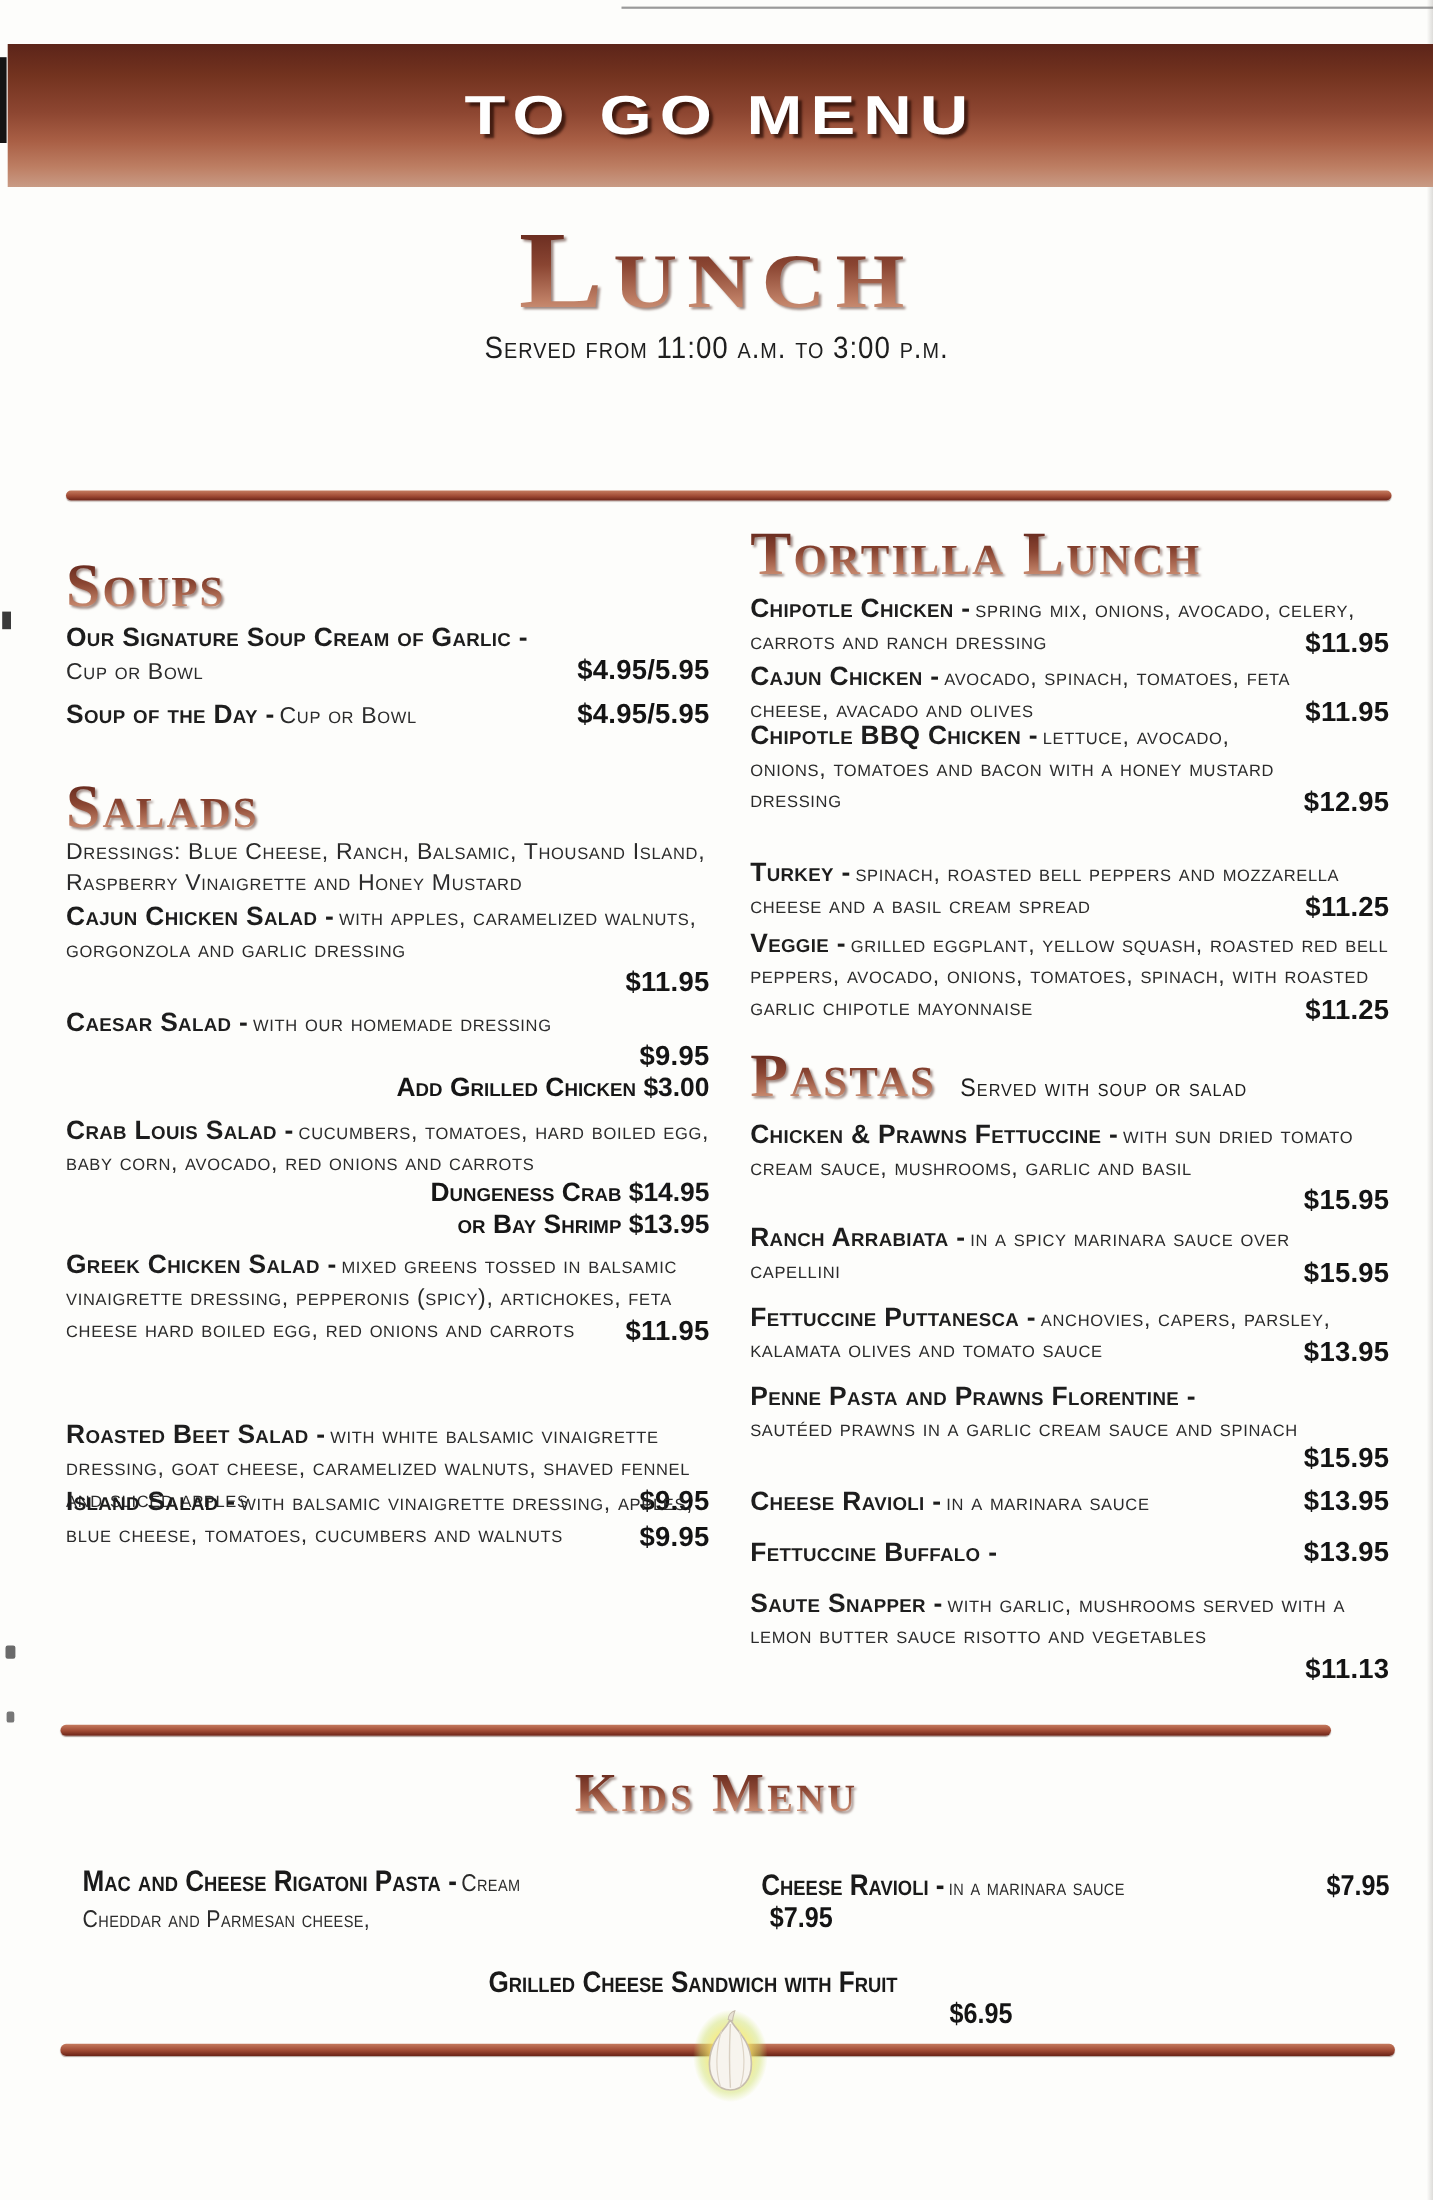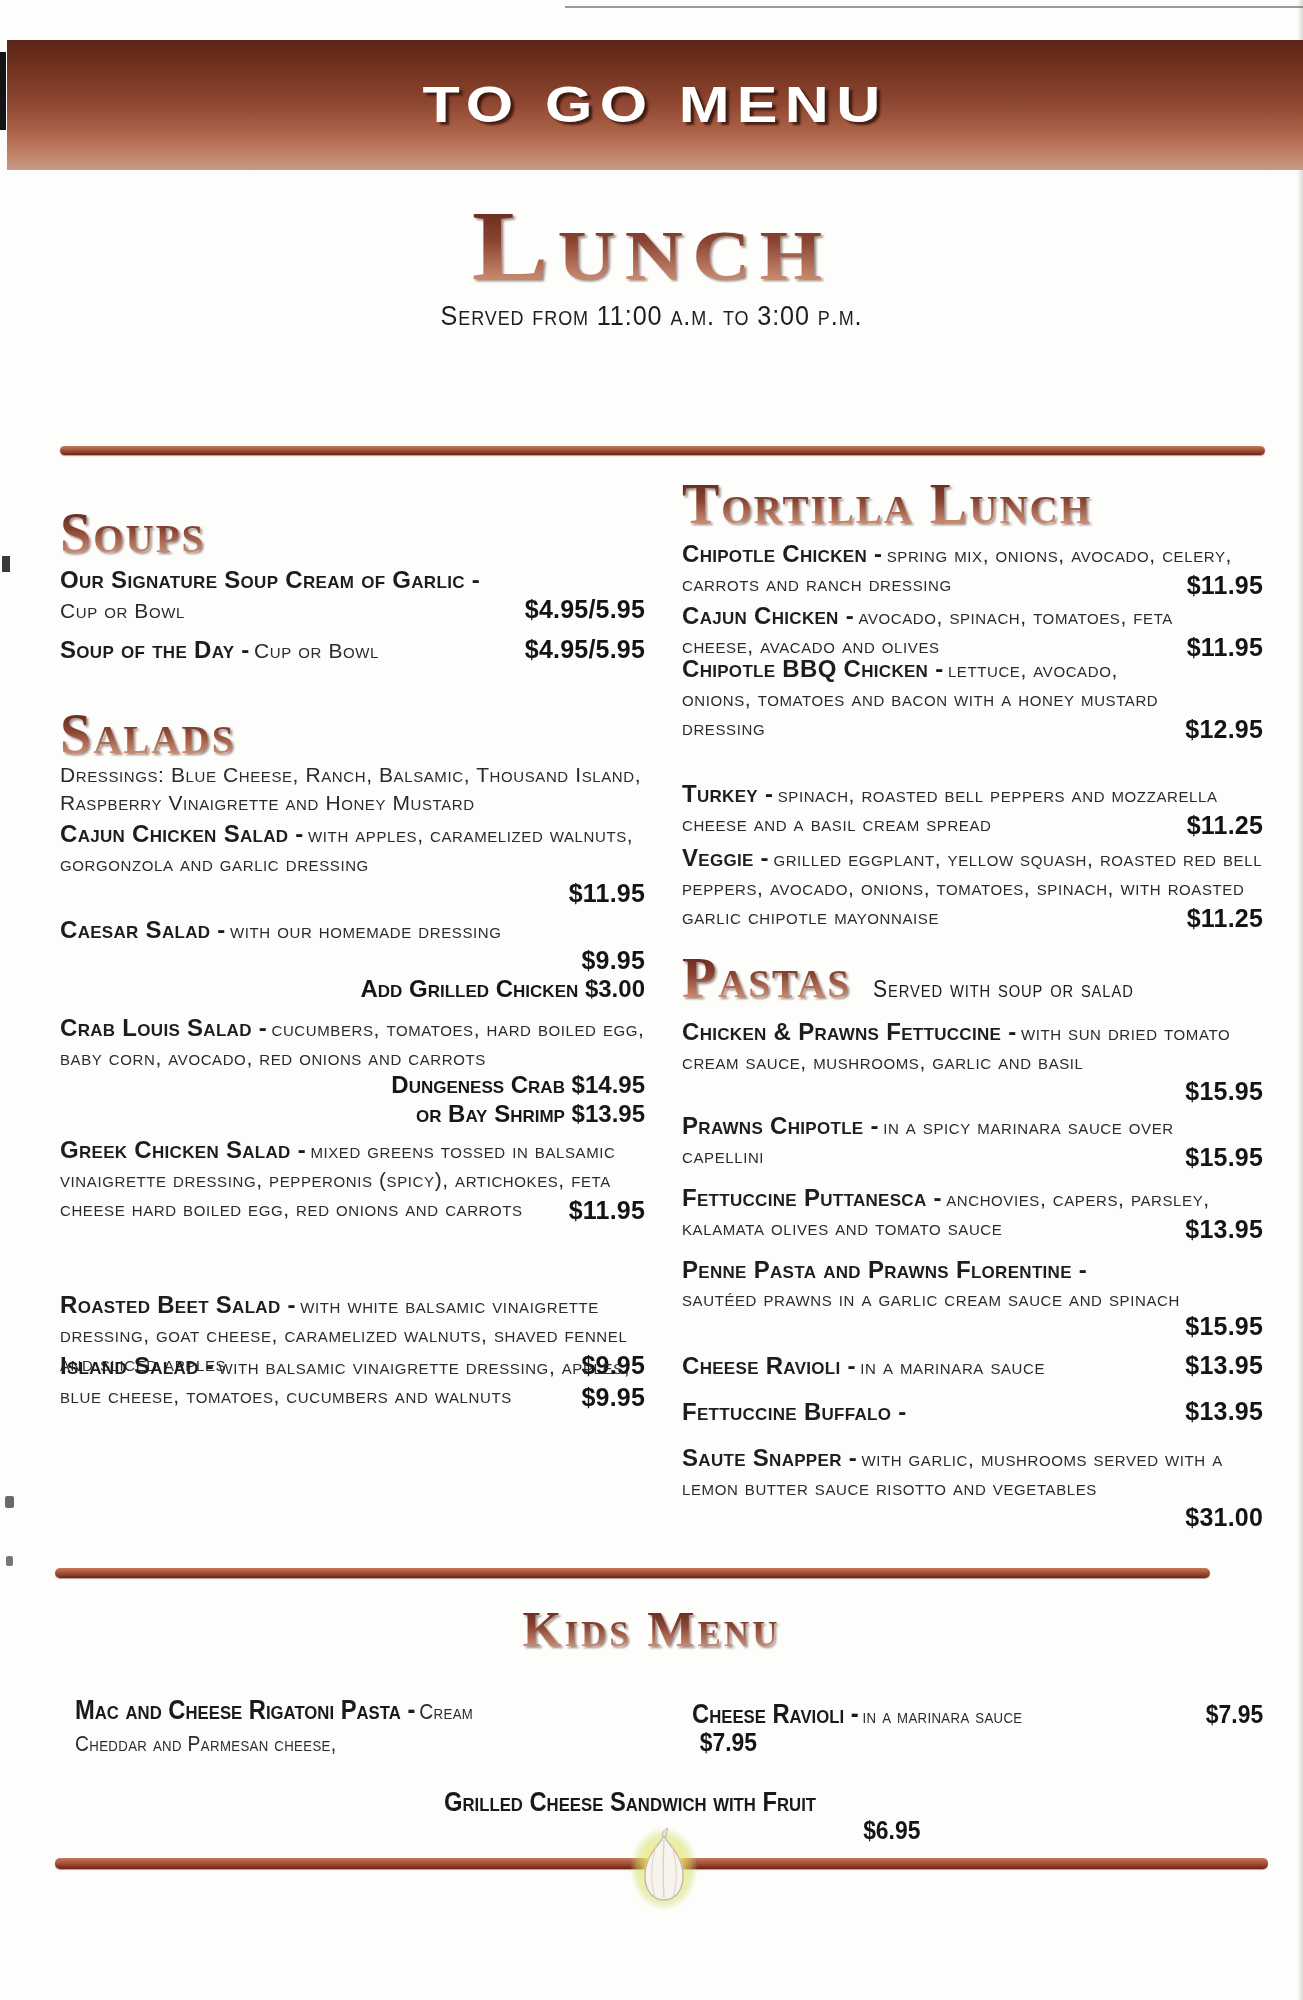--- a/index.html
+++ b/index.html
@@ -262,21 +262,21 @@
   <div class="mi" style="top:1018px;">
     <div class="mi-t" style="max-width:560px;">
       <span class="nm">Chicken &amp; Prawns Fettuccine -</span>
       <span class="ds">with sun dried tomato cream sauce, mushrooms, garlic and basil</span>
     </div>
     <div class="pr pr-line">$15.95</div>
   </div>
 
   <div class="mi" style="top:1112px;">
     <div class="mi-t" style="max-width:520px;">
-      <span class="nm">Prawns Chipotle -</span>
+      <span class="nm">Ranch Arrabiata -</span>
       <span class="ds">in a spicy marinara sauce over capellini</span>
     </div>
     <span class="pr pr-abs">$15.95</span>
   </div>
 
   <div class="mi" style="top:1184px;">
     <div class="mi-t" style="max-width:540px;">
       <span class="nm">Fettuccine Puttanesca -</span>
       <span class="ds">anchovies, capers, parsley, kalamata olives and tomato sauce</span>
     </div>
@@ -309,21 +309,21 @@
       </span>
       <span class="pr">$13.95</span>
     </div>
   </div>
 
   <div class="mi" style="top:1444px;">
     <div class="mi-t">
       <span class="nm">Saute Snapper -</span>
       <span class="ds">with garlic, mushrooms served with a lemon butter sauce risotto and vegetables</span>
     </div>
-    <div class="pr pr-line">$31.00</div>
+    <div class="pr pr-line">$11.13</div>
   </div>
 </div>
 
 <div class="kids-title grad">Kids Menu</div>
 
 <div class="kitem" style="left:75px; top:1696px; width:795px;">
   <div>
     <span class="knm">Mac and Cheese Rigatoni Pasta -</span>
     <span class="kds">Cream</span>
   </div>

